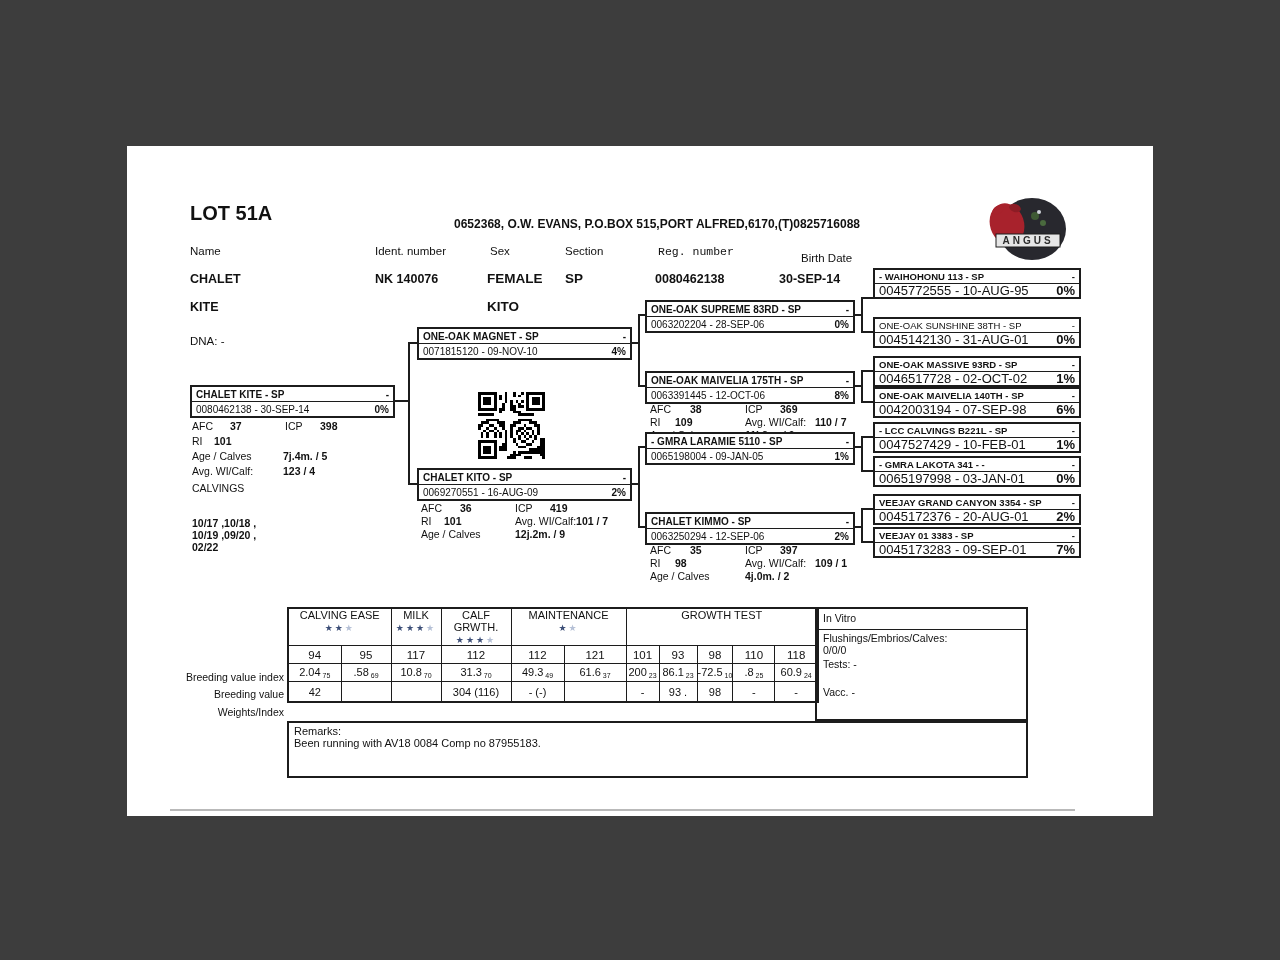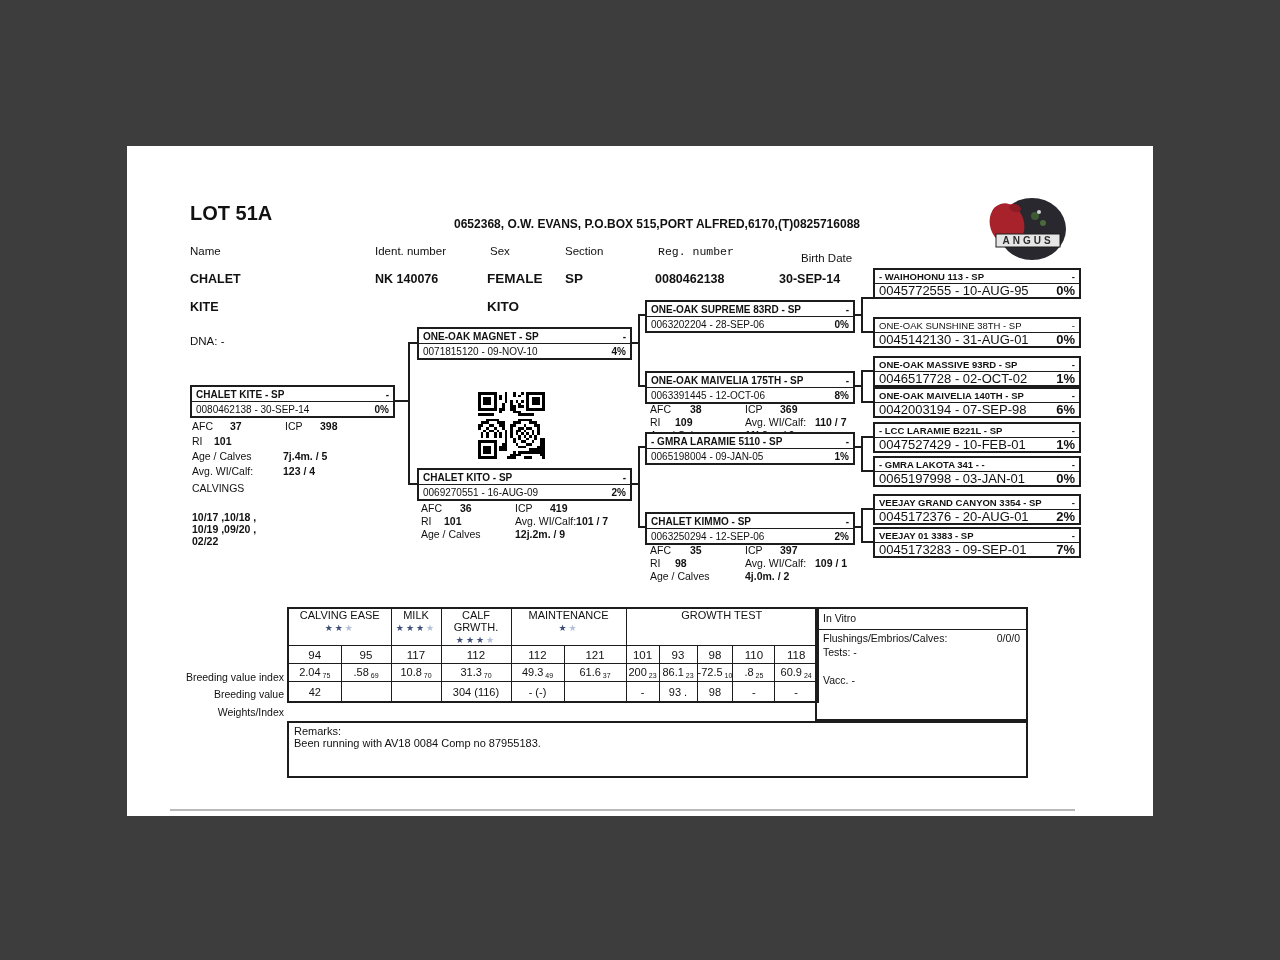--- a/index.html
+++ b/index.html
@@ -38,21 +38,21 @@
   .se{color:#b5c0d6;}
   .subhead th{height:23px;font-size:11px;}
   .idxrow td{height:17px;font-size:11.5px;font-weight:bold;}
   .valrow td{height:17px;font-size:11px;white-space:nowrap;}
   .wrow td{height:19px;font-size:11px;}
   .acc{font-size:7px;vertical-align:-2px;margin-left:2px;}
   .rowlab{position:absolute;width:137px;text-align:right;font-size:10.5px;}
   
   #invitro{position:absolute;left:688px;top:461px;width:213px;height:114px;border:2px solid #1c1c1c;box-sizing:border-box;font-size:10.5px;}
   #invitro .ivh{border-bottom:1px solid #1c1c1c;padding:3px 6px 2px;height:15px;}
-  #invitro .ivl{padding:2px 6px 0;display:flex;justify-content:space-between;}
+  #invitro .ivl{padding:2px 6px 0;display:flex;justify-content:space-between;flex-direction:column;}
   #remarks{position:absolute;left:160px;top:575px;width:741px;height:57px;border:2px solid #1c1c1c;box-sizing:border-box;font-size:11px;padding:2px 5px;}
   .footline{position:absolute;left:43px;top:663px;width:905px;height:2px;background:#b9b9b9;}
 </style>
 </head>
 <body>
 
 <div id="page">
 
   <div class="abs lot" style="left:63px;top:56px;">LOT 51A</div>
   <div class="abs owner" style="left:250px;top:71px;width:560px;">0652368, O.W. EVANS, P.O.BOX 515,PORT ALFRED,6170,(T)0825716088</div>
@@ -113,21 +113,21 @@
         <span class="sl" style="width:91px;">Age / Calves</span>
         <span class="sv">7j.4m. / 5</span>
       </div>
     <div class="srow">
         <span class="sl" style="width:91px;">Avg. WI/Calf:</span>
         <span class="sv">123 / 4</span>
       </div>
     <div class="srow" style="margin-top:2px;">
         <span class="sl">CALVINGS</span>
       </div>
-    <div class="calv" style="margin-top:15px;">
+    <div class="calv" style="margin-top:21px;">
       <div>10/17 ,10/18 ,</div>
       <div>10/19 ,09/20 ,</div>
       <div>02/22</div>
     </div>
   </div>
 
   <div class="pbox" style="left:290px;top:181px;width:215px;">
     <div class="tt">
         <span>ONE-OAK MAGNET - SP</span>
         <span>-</span>
@@ -476,21 +476,21 @@
         <span>ONE-OAK MAIVELIA 140TH - SP</span>
         <span>-</span>
       </div>
     <div class="bb">
         <span>0042003194 - 07-SEP-98</span>
         <span class="pct">6%</span>
       </div>
   </div>
   <div class="pbox sm" style="left:746px;top:276px;width:208px;">
     <div class="tt">
-        <span>- LCC LARAMIE B221L - SP</span>
+        <span>- LCC CALVINGS B221L - SP</span>
         <span>-</span>
       </div>
     <div class="bb">
         <span>0047527429 - 10-FEB-01</span>
         <span class="pct">1%</span>
       </div>
   </div>
   <div class="pbox sm" style="left:746px;top:310px;width:208px;">
     <div class="tt">
         <span>- GMRA LAKOTA 341 - -</span>

